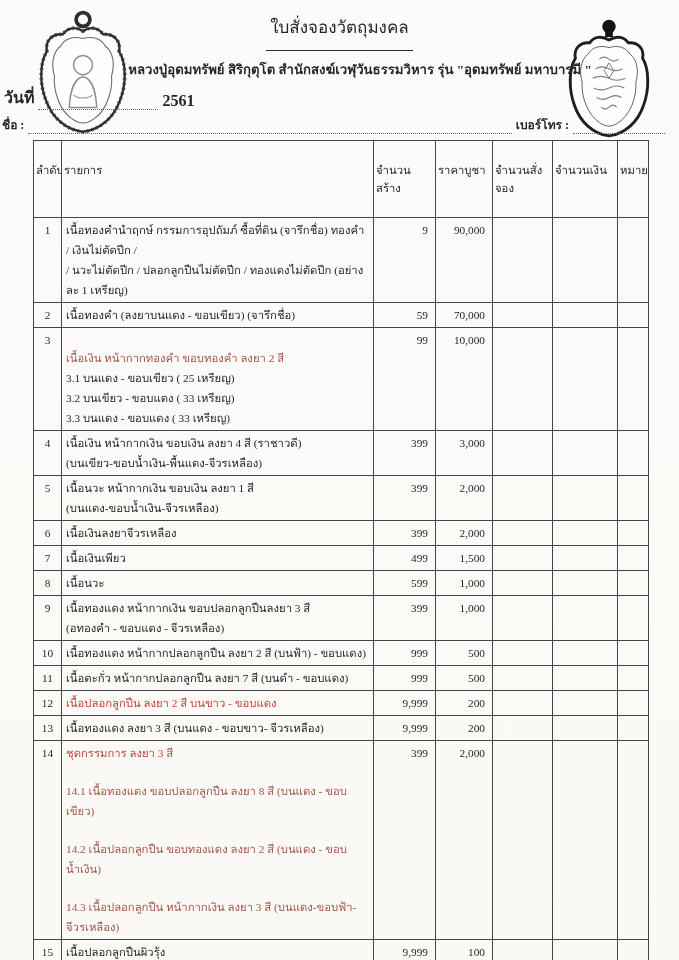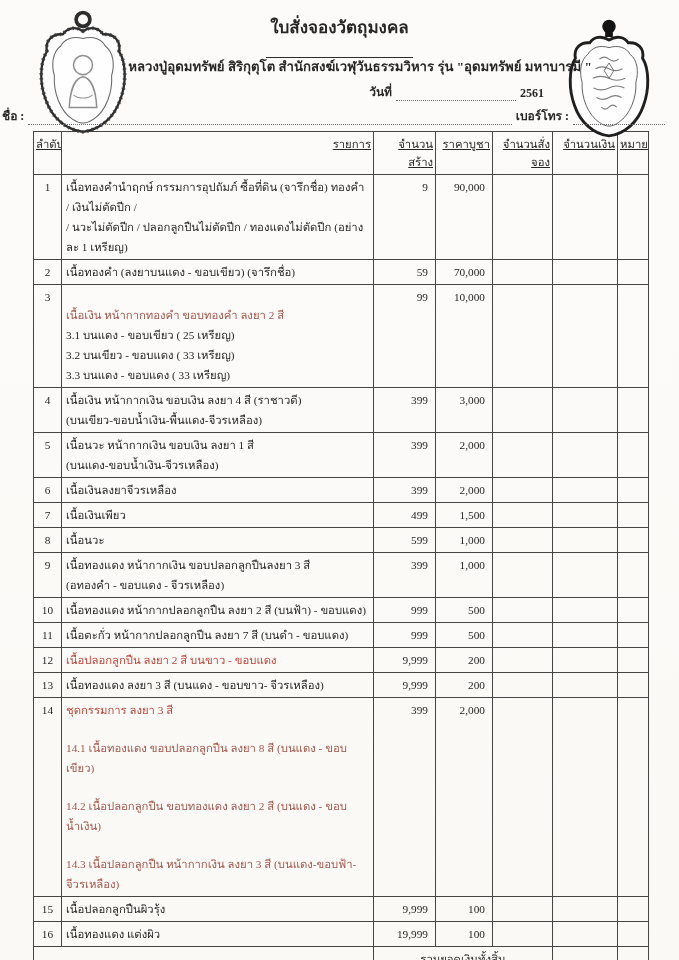--- a/index.html
+++ b/index.html
@@ -5,36 +5,36 @@
   html,body{margin:0;padding:0;}
   body{
     width:679px;height:960px;position:relative;
     background:#fbfaf8;
     font-family:"Liberation Serif","DejaVu Serif",serif;
     color:#262626;overflow:hidden;
   }
   .page{position:absolute;inset:0;background:linear-gradient(180deg,#fcfbf9 0%,#faf9f6 100%);}
   
   .hdr{position:relative;padding-top:13px;text-align:center;}
-  .title{display:inline-block;font-size:17px;font-weight:bold;border-bottom:1.6px solid #2b2b2b;padding:0 4px 17px;}
-  .sub{font-size:13.2px;font-weight:bold;margin-top:0;line-height:17px;padding-left:41px;}
-  .dateline{display:flex;align-items:flex-end;justify-content:flex-end;margin:7px 135px 0 12px;font-size:12px;font-weight:bold;}
+  .title{display:inline-block;font-size:17px;font-weight:normal;border-bottom:1.6px solid #2b2b2b;padding:0 4px 10px;}
+  .sub{font-size:13.2px;font-weight:bold;margin-top:10px;line-height:17px;padding-left:41px;}
+  .dateline{display:flex;align-items:flex-end;margin:7px 135px 0 4px;font-size:16px;font-weight:bold;}
   .nameline{display:flex;align-items:flex-end;margin:5px 10px 0 2px;font-size:12px;font-weight:bold;}
   .dots{flex:1;border-bottom:1.4px dotted #6b6b6b;height:11px;margin:0 4px;}
   .dots.fix{flex:0 0 120px;}
   .dots.fix2{flex:0 0 92px;}
   
   .amulet{position:absolute;top:10px;}
   .amulet.left{left:30px;}
   .amulet.right{right:22px;top:16px;}
   
   table.otable{border-collapse:collapse;table-layout:fixed;width:615px;margin:6px 0 0 33px;}
   .otable td,.otable th{border:1px solid #454545;font-weight:normal;vertical-align:top;
     font-size:11.3px;line-height:20px;padding:2px 4px;overflow:hidden;}
-  .otable th{text-align:right;padding:3px 2px;line-height:18px;text-decoration:underline;}
+  .otable th{text-align:left;padding:20px 2px;line-height:18px;}
   .otable{border:1.5px solid #333;}
   td.c{text-align:center;}
   td.num{text-align:right;padding-right:7px;}
   .red-bright{color:#bf4338;}
   .red-dark{color:#a3554a;margin-top:18px;}
   .note-red{color:#c77767;text-align:center;}
   .totalcell{text-align:center;font-weight:bold;font-size:12.5px;}
 </style>
 </head>
 <body>

